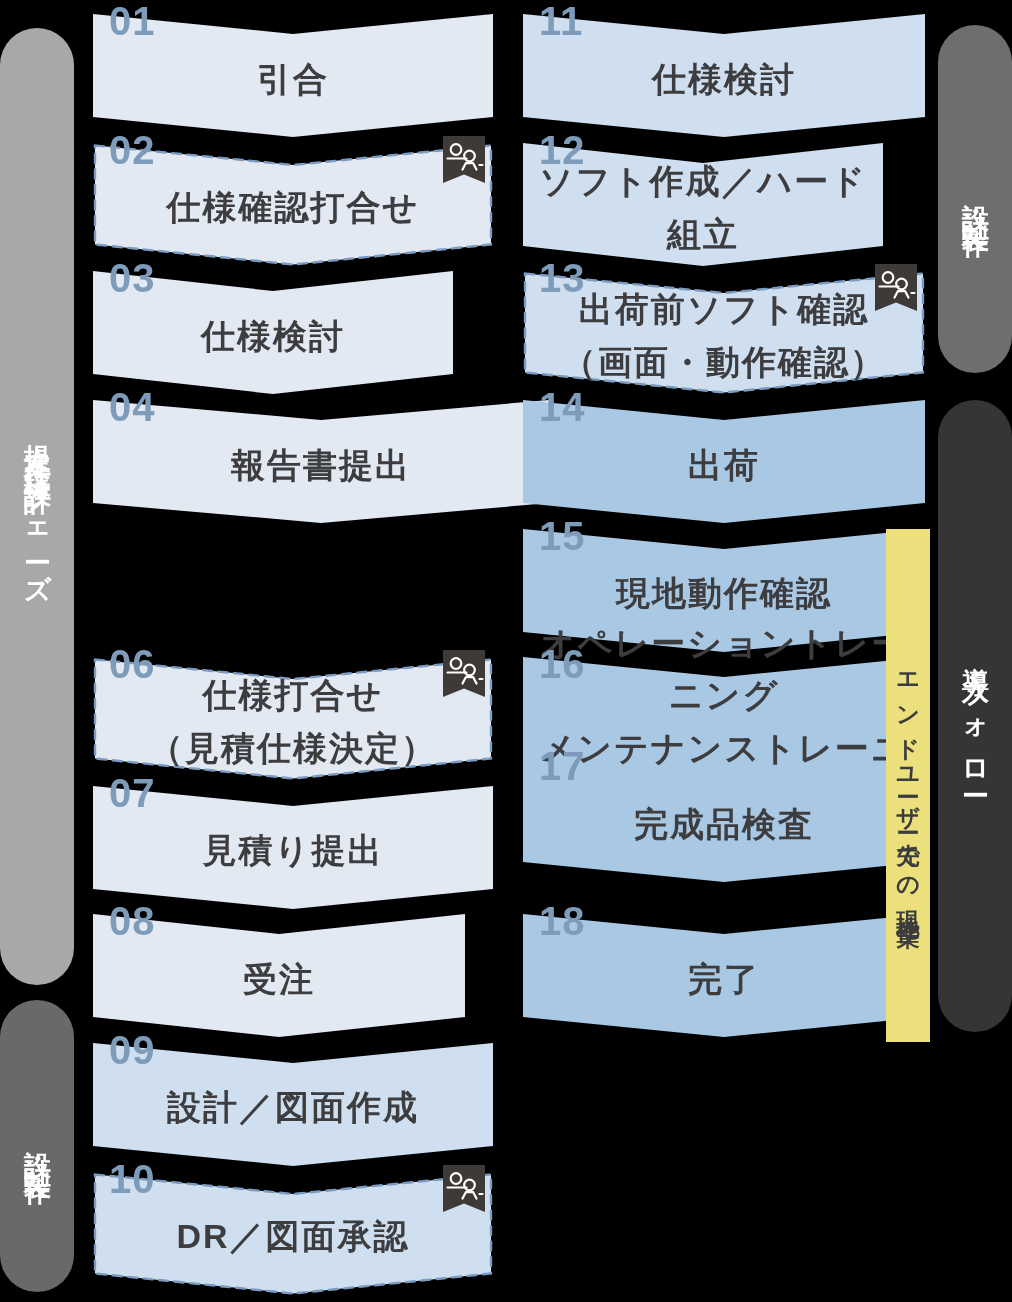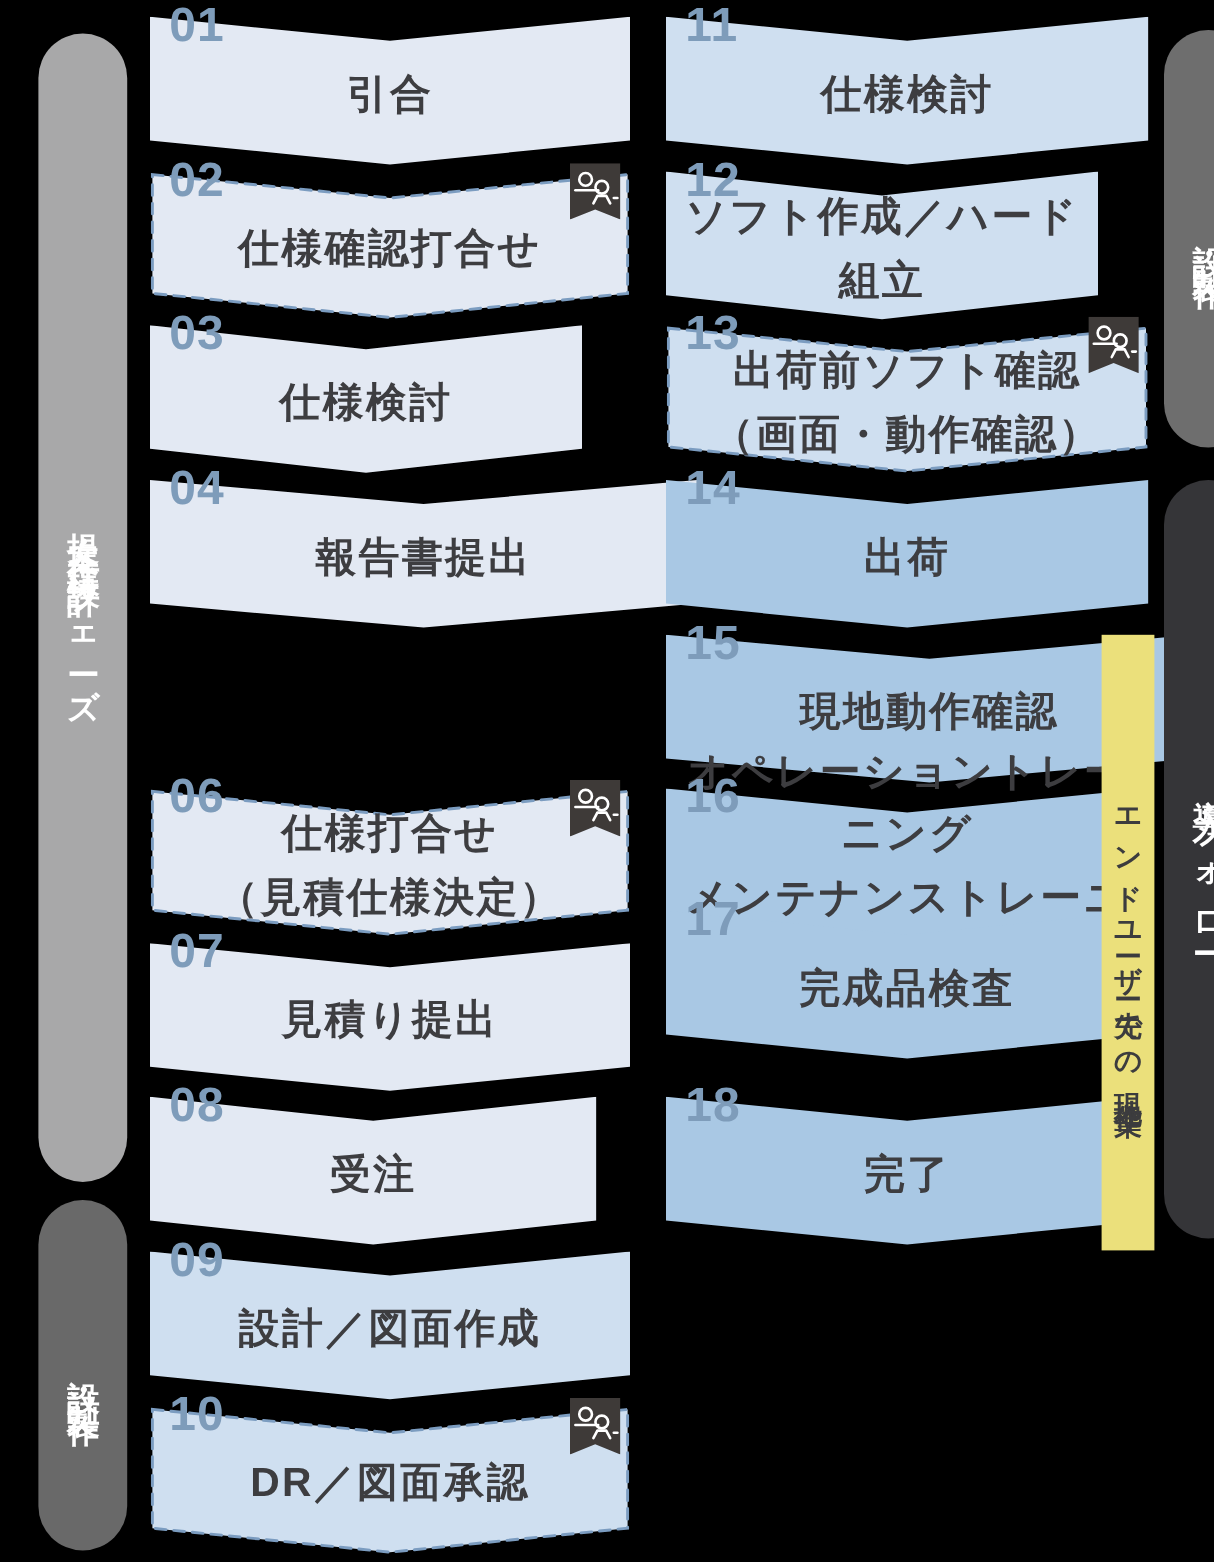--- a/index.html
+++ b/index.html
@@ -1,21 +1,21 @@
 <!DOCTYPE html>
 <html><head>
 <meta charset="utf-8">
 <style>
   html,body{margin:0;padding:0;}
   body{
     width:1012px;height:1302px;position:relative;overflow:hidden;
     background:#000000;
     font-family:"Liberation Sans","DejaVu Sans",sans-serif;
   }
-  .stage{position:absolute;inset:0;margin-left:32px;}
+  .stage{position:absolute;inset:0;}
 
   
   .box{position:absolute;height:124px;z-index:1;}
   .box svg.chev{position:absolute;inset:0;width:100%;height:100%;display:block;}
   .colA path{fill:#e3e9f3;}
   .colB path{fill:#cfdff0;}
   .colC path{fill:#a9c8e4;}
   path.dashed{stroke:#7b9cc0;stroke-width:2.4;stroke-dasharray:9 6.5;stroke-linecap:round;}
   .num{
     position:absolute;top:-13px;left:16px;z-index:3;
@@ -186,21 +186,21 @@
   </div>
 
   <div class="box colC" style="left:523px;top:400px;width:402px;">
     <svg class="chev" viewBox="0 0 400 124" preserveAspectRatio="none">
         <path d="M0,0 L200,20 L400,0 L400,103 L200,123 L0,103 Z"></path>
       </svg>
     <span class="num">14</span>
     <div class="lbl">出荷</div>
   </div>
 
-  <div class="box colC" style="left:523px;top:528.5px;width:402px;padding-left:37px;">
+  <div class="box colC" style="left:523px;top:528.5px;width:402px;">
     <svg class="chev" viewBox="0 0 400 124" preserveAspectRatio="none">
         <path d="M0,0 L200,20 L400,0 L400,103 L200,123 L0,103 Z"></path>
       </svg>
     <span class="num">15</span>
     <div class="lbl">現地動作確認</div>
   </div>
 
   <div class="box colC" style="left:523px;top:657px;width:402px;">
     <svg class="chev" viewBox="0 0 400 124" preserveAspectRatio="none">
         <path d="M0,0 L200,20 L400,0 L400,103 L200,123 L0,103 Z"></path>

